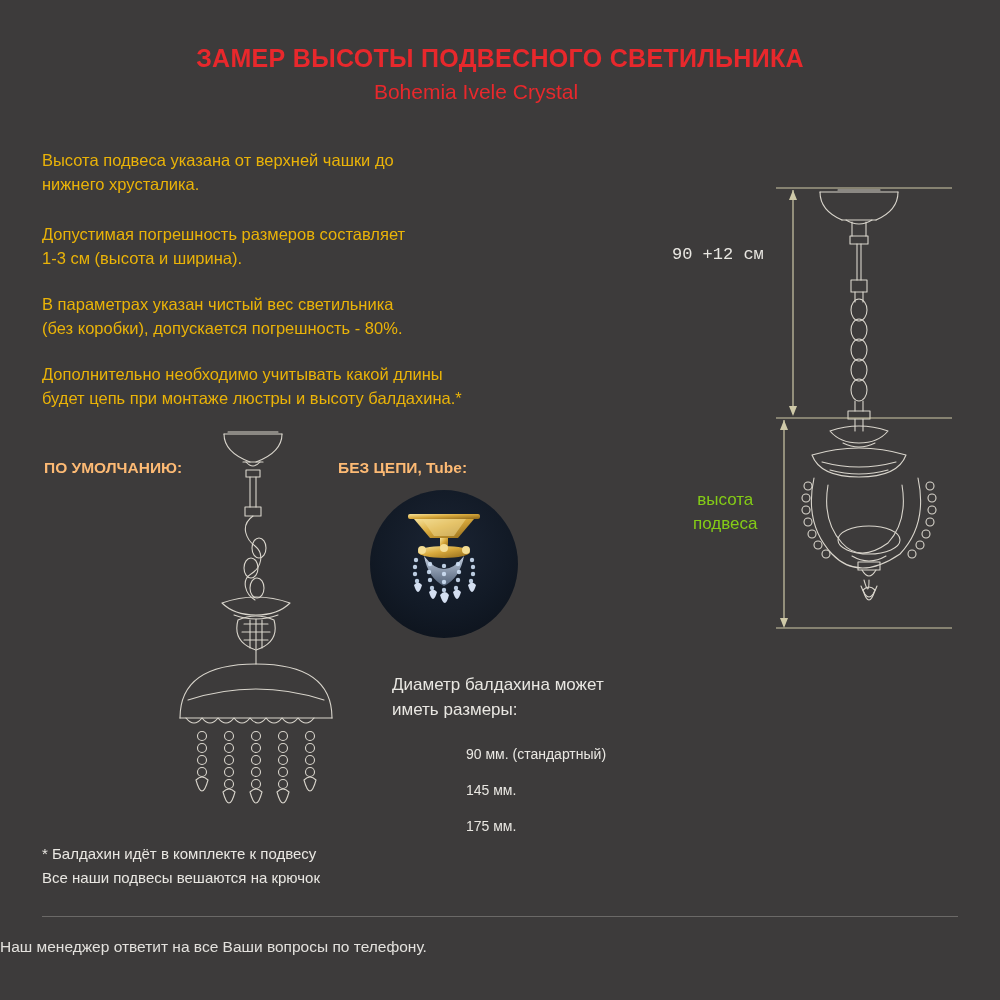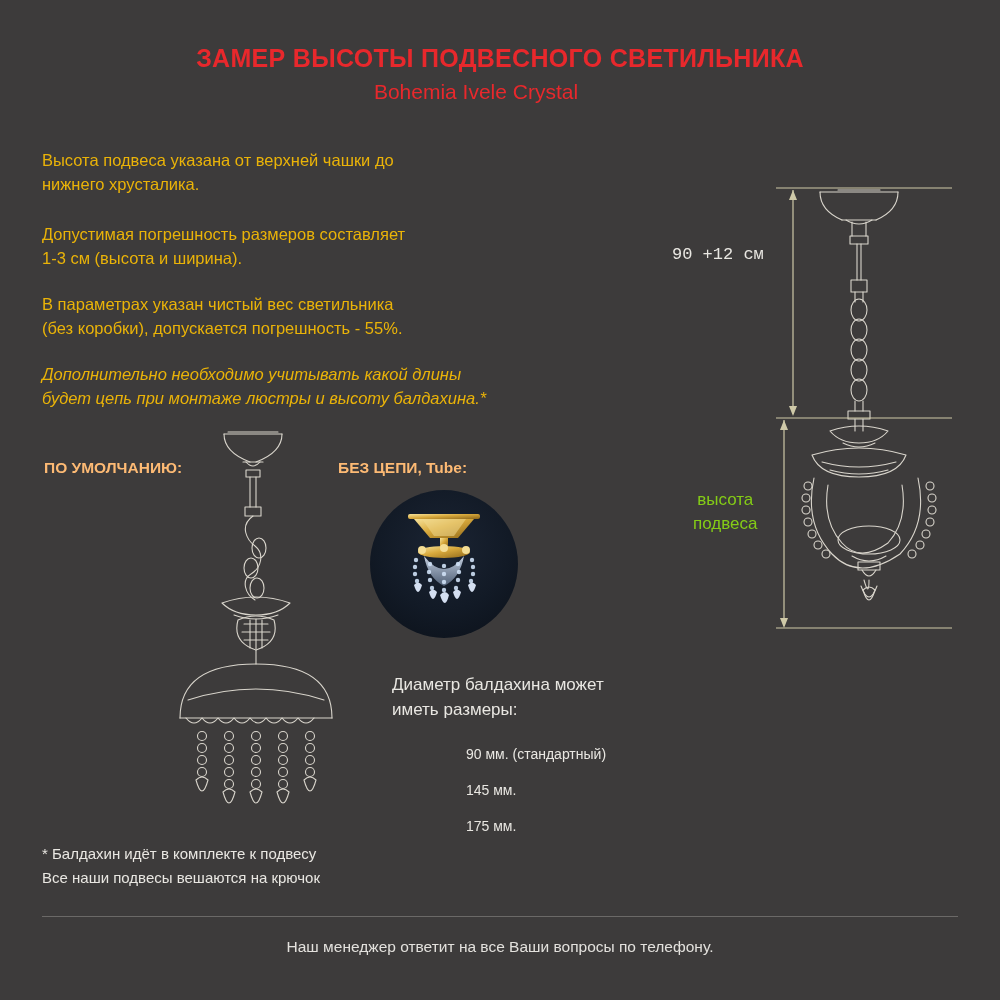--- a/index.html
+++ b/index.html
@@ -45,21 +45,21 @@
     position: absolute;
     left: 42px;
     color: #eab308;
     font-size: 16.5px;
     line-height: 24px;
     white-space: pre-line;
   }
   .p1 { top: 148px; }
   .p2 { top: 222px; }
   .p3 { top: 292px; }
-  .p4 { top: 362px; font-style: italic; }
+  .p4 { top: 362px; }
 
   
   .red-label {
     position: absolute;
     color: #fdba74;
     font-size: 15.5px;
     font-weight: bold;
   }
   .lbl-default { left: 44px;  top: 459px; }
   .lbl-nochain { left: 338px; top: 459px; }
@@ -120,21 +120,20 @@
     top: 916px;
     width: 916px;
     height: 1px;
     background: #6b6967;
   }
   .footer-text {
     position: absolute;
     top: 938px;
     left: 0;
     width: 1000px;
-    text-align: center;
     color: #e3e1dd;
     font-size: 15.5px;
   }
 
   
   svg.layer {
     position: absolute;
     left: 0;
     top: 0;
     width: 1000px;
@@ -160,21 +159,21 @@
 <div id="page">
 
   <div class="title-main">ЗАМЕР ВЫСОТЫ ПОДВЕСНОГО СВЕТИЛЬНИКА</div>
   <div class="title-sub">Bohemia Ivele Crystal</div>
 
   <div class="para p1">Высота подвеса указана от верхней чашки до
 нижнего хрусталика.</div>
   <div class="para p2">Допустимая погрешность размеров составляет
 1-3 см (высота и ширина).</div>
   <div class="para p3">В параметрах указан чистый вес светильника
-(без коробки), допускается погрешность - 55%.</div>
+(без коробки), допускается погрешность - 80%.</div>
   <div class="para p4">Дополнительно необходимо учитывать какой длины
 будет цепь при монтаже люстры и высоту балдахина.*</div>
 
   <div class="red-label lbl-default">ПО УМОЛЧАНИЮ:</div>
   <div class="red-label lbl-nochain">БЕЗ ЦЕПИ, Tube:</div>
 
   <div class="dim-text dim-90">90 +12 см</div>
   <div class="dim-h">высота
 подвеса</div>
 

